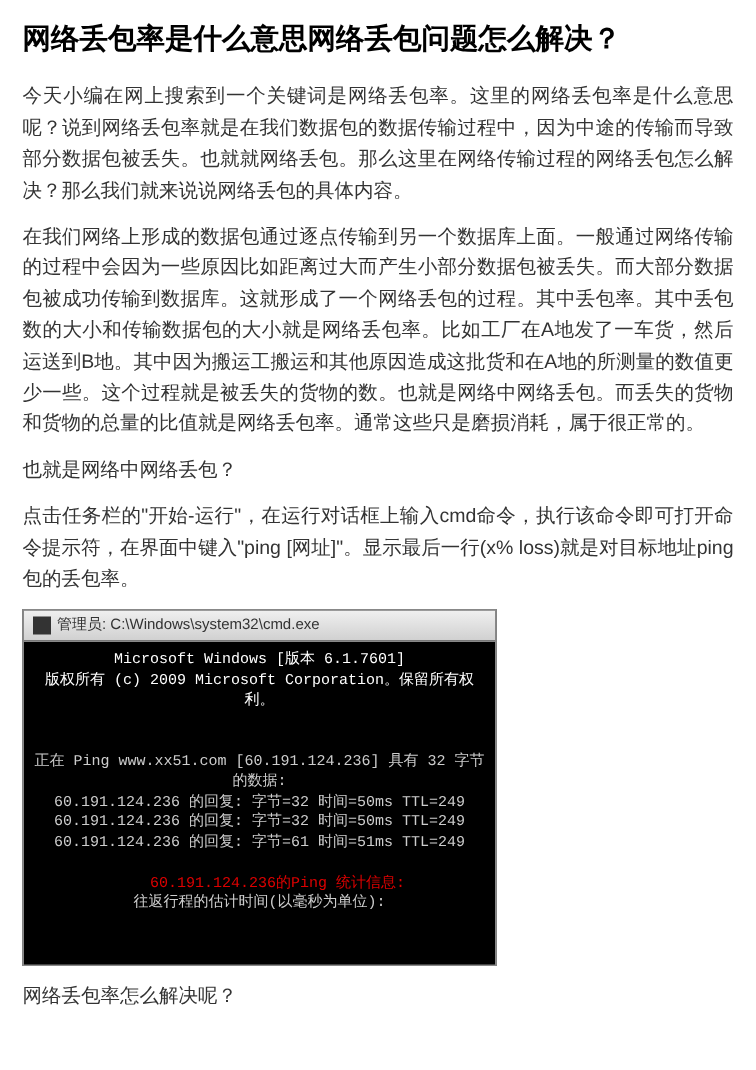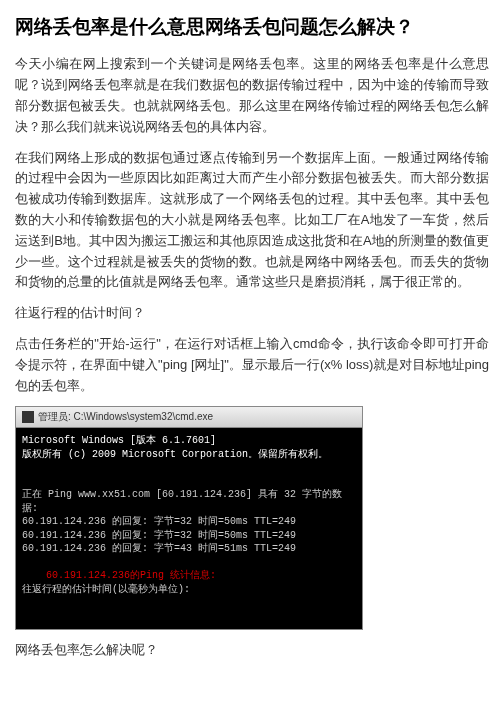--- a/index.html
+++ b/index.html
@@ -1,50 +1,50 @@
 <!DOCTYPE html>
 <html><head>
 <meta charset="utf-8">
 <style>
 * { margin: 0; padding: 0; box-sizing: border-box; }
 body { font-family: "Microsoft YaHei", Arial, sans-serif; font-size: 13px; background: #fff; color: #333; width: 504px; padding: 12px 15px; line-height: 1.6; }
 h1 { font-size: 19px; font-weight: bold; margin-bottom: 12px; color: #000; }
 p { margin-bottom: 10px; text-align: justify; }
-.terminal { background: #000; width: 348px; margin: 8px 0 10px 0; border: 1px solid #888; }
+.terminal { background: #000; width: 316px; margin: 8px 0 10px 0; border: 1px solid #888; text-align: center; }
 .terminal-titlebar { background: linear-gradient(#f0f0f0, #d0d0d0); padding: 2px 6px; font-size: 10px; color: #333; border-bottom: 1px solid #888; display: flex; align-items: center; }
 .terminal-icon { width: 12px; height: 12px; background: #333; margin-right: 4px; display: inline-block; }
 .terminal-body { padding: 6px; font-family: Consolas, "Courier New", monospace; font-size: 10px; color: #ccc; line-height: 1.35; }
 .term-white { color: #fff; }
 .term-red { color: #d00; margin-left: 24px; }
 .term-redbox { border: 1px solid #d00; display: inline-block; padding: 1px 2px; margin: 2px 0; }
 </style>
 </head>
 <body>
 
 <h1>网络丢包率是什么意思网络丢包问题怎么解决？</h1>
 
 <p>今天小编在网上搜索到一个关键词是网络丢包率。这里的网络丢包率是什么意思呢？说到网络丢包率就是在我们数据包的数据传输过程中，因为中途的传输而导致部分数据包被丢失。也就就网络丢包。那么这里在网络传输过程的网络丢包怎么解决？那么我们就来说说网络丢包的具体内容。</p>
 <p>在我们网络上形成的数据包通过逐点传输到另一个数据库上面。一般通过网络传输的过程中会因为一些原因比如距离过大而产生小部分数据包被丢失。而大部分数据包被成功传输到数据库。这就形成了一个网络丢包的过程。其中丢包率。其中丢包数的大小和传输数据包的大小就是网络丢包率。比如工厂在A地发了一车货，然后运送到B地。其中因为搬运工搬运和其他原因造成这批货和在A地的所测量的数值更少一些。这个过程就是被丢失的货物的数。也就是网络中网络丢包。而丢失的货物和货物的总量的比值就是网络丢包率。通常这些只是磨损消耗，属于很正常的。</p>
-<p>往返行程的估计时间？</p>
+<p>也就是网络中网络丢包？</p>
 <p>点击任务栏的"开始-运行"，在运行对话框上输入cmd命令，执行该命令即可打开命令提示符，在界面中键入"ping [网址]"。显示最后一行(x% loss)就是对目标地址ping包的丢包率。</p>
 
 <div class="terminal">
   <div class="terminal-titlebar">
     <span class="terminal-icon"></span>
     <span>管理员: C:\Windows\system32\cmd.exe</span>
   </div>
   <div class="terminal-body">
     <div class="term-white">Microsoft Windows [版本 6.1.7601]</div>
     <div class="term-white">版权所有 (c) 2009 Microsoft Corporation。保留所有权利。</div>
     <br>
     <br>
     <div>正在 Ping www.xx51.com [60.191.124.236] 具有 32 字节的数据:</div>
     <div>60.191.124.236 的回复: 字节=32 时间=50ms TTL=249</div>
     <div>60.191.124.236 的回复: 字节=32 时间=50ms TTL=249</div>
-    <div>60.191.124.236 的回复: 字节=43 时间=51ms TTL=249</div>
+    <div>60.191.124.236 的回复: 字节=61 时间=51ms TTL=249</div>
     <br>
     <div class="term-red">60.191.124.236的Ping 统计信息:</div>
     <div>往返行程的估计时间(以毫秒为单位):</div>
     <br>
     <br>
   </div>
 </div>
 
 <p>网络丢包率怎么解决呢？</p>
 

